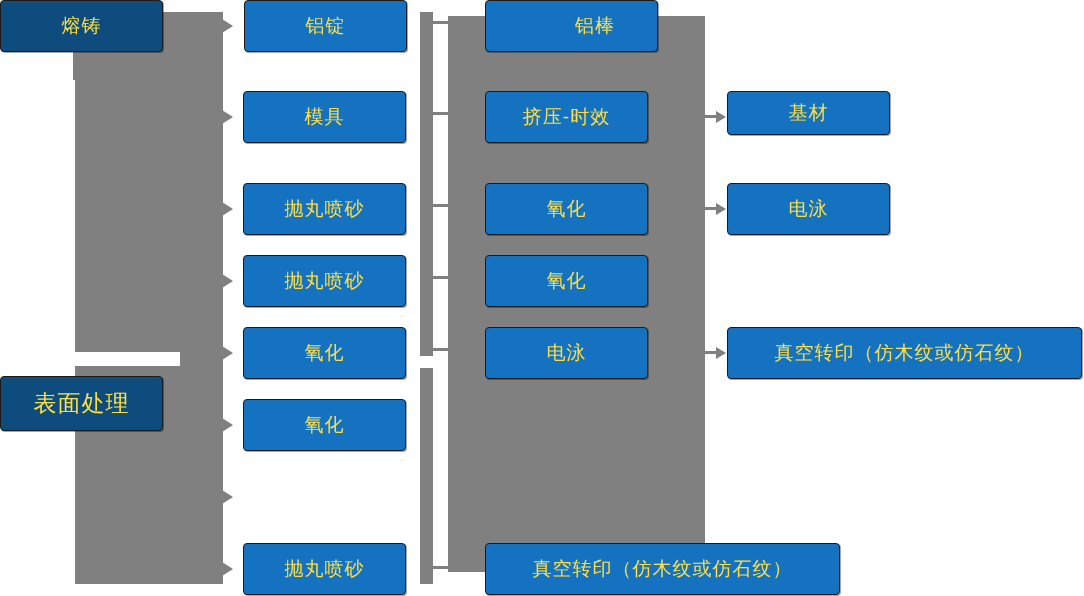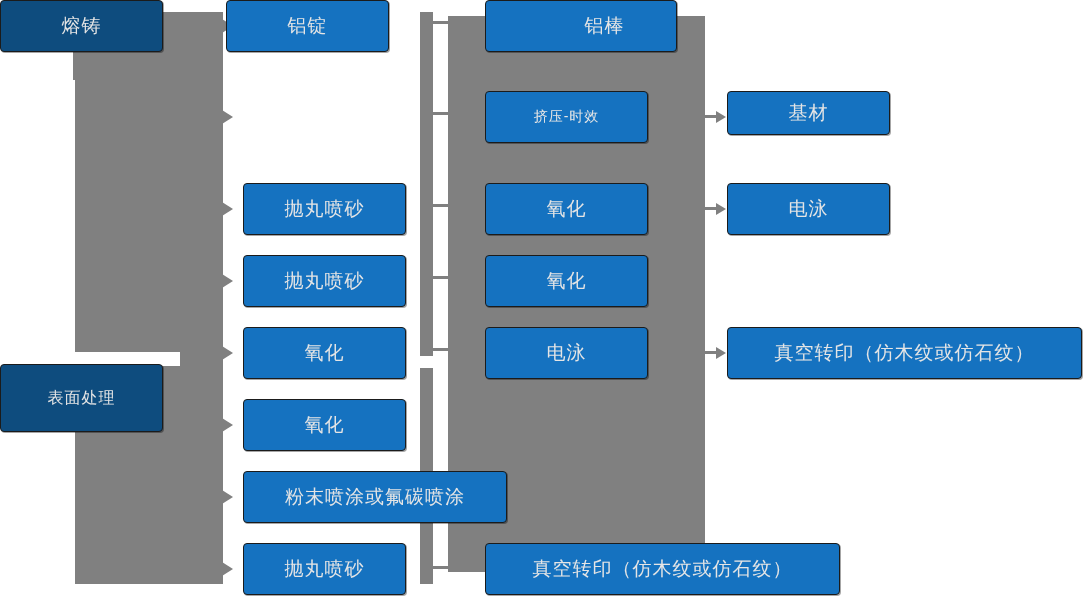--- a/index.html
+++ b/index.html
@@ -33,21 +33,21 @@
     border-left:10px solid #808080;
   }
 
   
   .node{
     position:absolute;
     box-sizing:border-box;
     display:flex;
     align-items:center;
     justify-content:center;
-    color:#e5e5e5;
+    color:#fde047;
     border:1px solid #1b1b1b;
     border-radius:4px;
     letter-spacing:1px;
     white-space:nowrap;
     box-shadow:1px 1px 0 rgba(0,0,0,.35);
   }
   .node.dark{background:#0E4C7E;}
   .node.bright{background:#1572C0;}
   .node span{pointer-events:none;}
 </style>
@@ -88,50 +88,50 @@
 
   <div class="arrow-stem" style="left:705px; top:207px;  width:13px;"></div>
   <div class="arrow-head" style="left:716px; top:203px;"></div>
 
   <div class="arrow-stem" style="left:705px; top:351px;  width:13px;"></div>
   <div class="arrow-head" style="left:716px; top:347px;"></div>
 
   <div class="node dark" style="left:0px;top:0px;width:163px;height:52px;font-size:19px;">
     <span>熔铸</span>
   </div>
-  <div class="node dark" style="left:0px;top:364px;width:163px;height:68px;font-size:16px;">
+  <div class="node dark" style="left:0px;top:376px;width:163px;height:55px;font-size:23px;">
     <span>表面处理</span>
   </div>
 
-  <div class="node bright" style="left:226px;top:0px;width:163px;height:52px;font-size:19px;">
+  <div class="node bright" style="left:244px;top:0px;width:163px;height:52px;font-size:19px;">
     <span>铝锭</span>
+  </div>
+  <div class="node bright" style="left:243px;top:91px;width:163px;height:52px;font-size:19px;">
+    <span>模具</span>
   </div>
   <div class="node bright" style="left:243px;top:183px;width:163px;height:52px;font-size:19px;">
     <span>抛丸喷砂</span>
   </div>
   <div class="node bright" style="left:243px;top:255px;width:163px;height:52px;font-size:19px;">
     <span>抛丸喷砂</span>
   </div>
   <div class="node bright" style="left:243px;top:327px;width:163px;height:52px;font-size:19px;">
     <span>氧化</span>
   </div>
   <div class="node bright" style="left:243px;top:399px;width:163px;height:52px;font-size:19px;">
     <span>氧化</span>
   </div>
-  <div class="node bright" style="left:243px;top:471px;width:264px;height:52px;font-size:19px;">
-    <span>粉末喷涂或氟碳喷涂</span>
-  </div>
   <div class="node bright" style="left:243px;top:543px;width:163px;height:52px;font-size:19px;">
     <span>抛丸喷砂</span>
   </div>
 
-  <div class="node bright" style="left:485px;top:0px;width:192px;height:52px;font-size:19px;padding-left:47px;">
+  <div class="node bright" style="left:485px;top:0px;width:173px;height:52px;font-size:19px;padding-left:47px;">
     <span>铝棒</span>
   </div>
-  <div class="node bright" style="left:485px;top:91px;width:163px;height:52px;font-size:14px;">
+  <div class="node bright" style="left:485px;top:91px;width:163px;height:52px;font-size:19px;">
     <span>挤压-时效</span>
   </div>
   <div class="node bright" style="left:485px;top:183px;width:163px;height:52px;font-size:19px;">
     <span>氧化</span>
   </div>
   <div class="node bright" style="left:485px;top:255px;width:163px;height:52px;font-size:19px;">
     <span>氧化</span>
   </div>
   <div class="node bright" style="left:485px;top:327px;width:163px;height:52px;font-size:19px;">
     <span>电泳</span>

